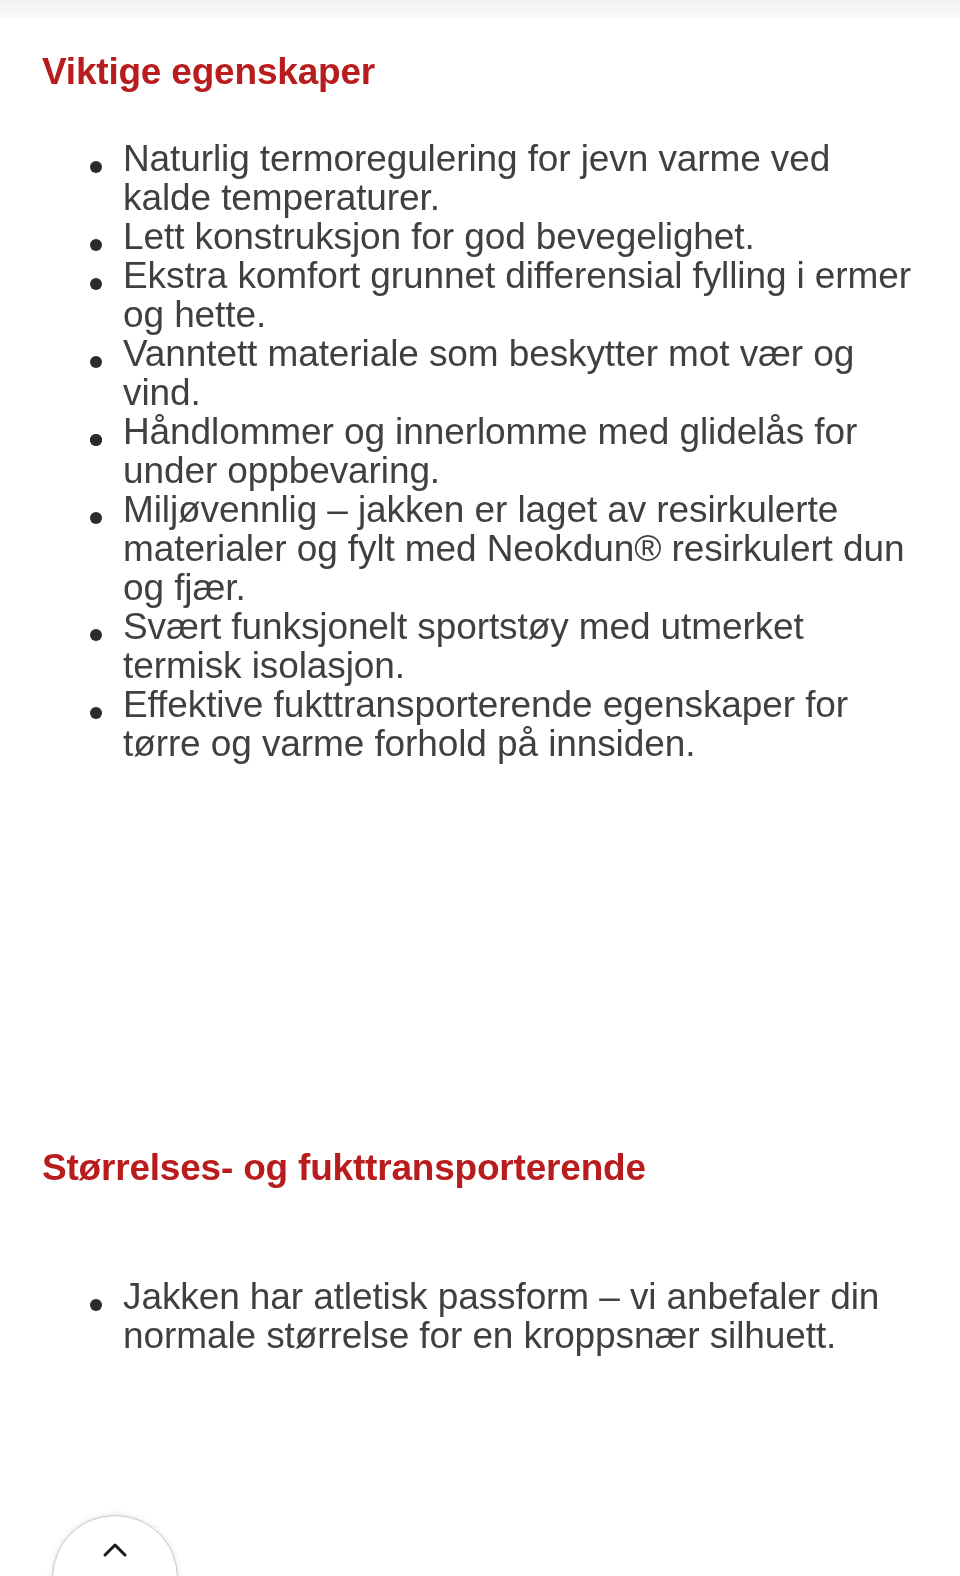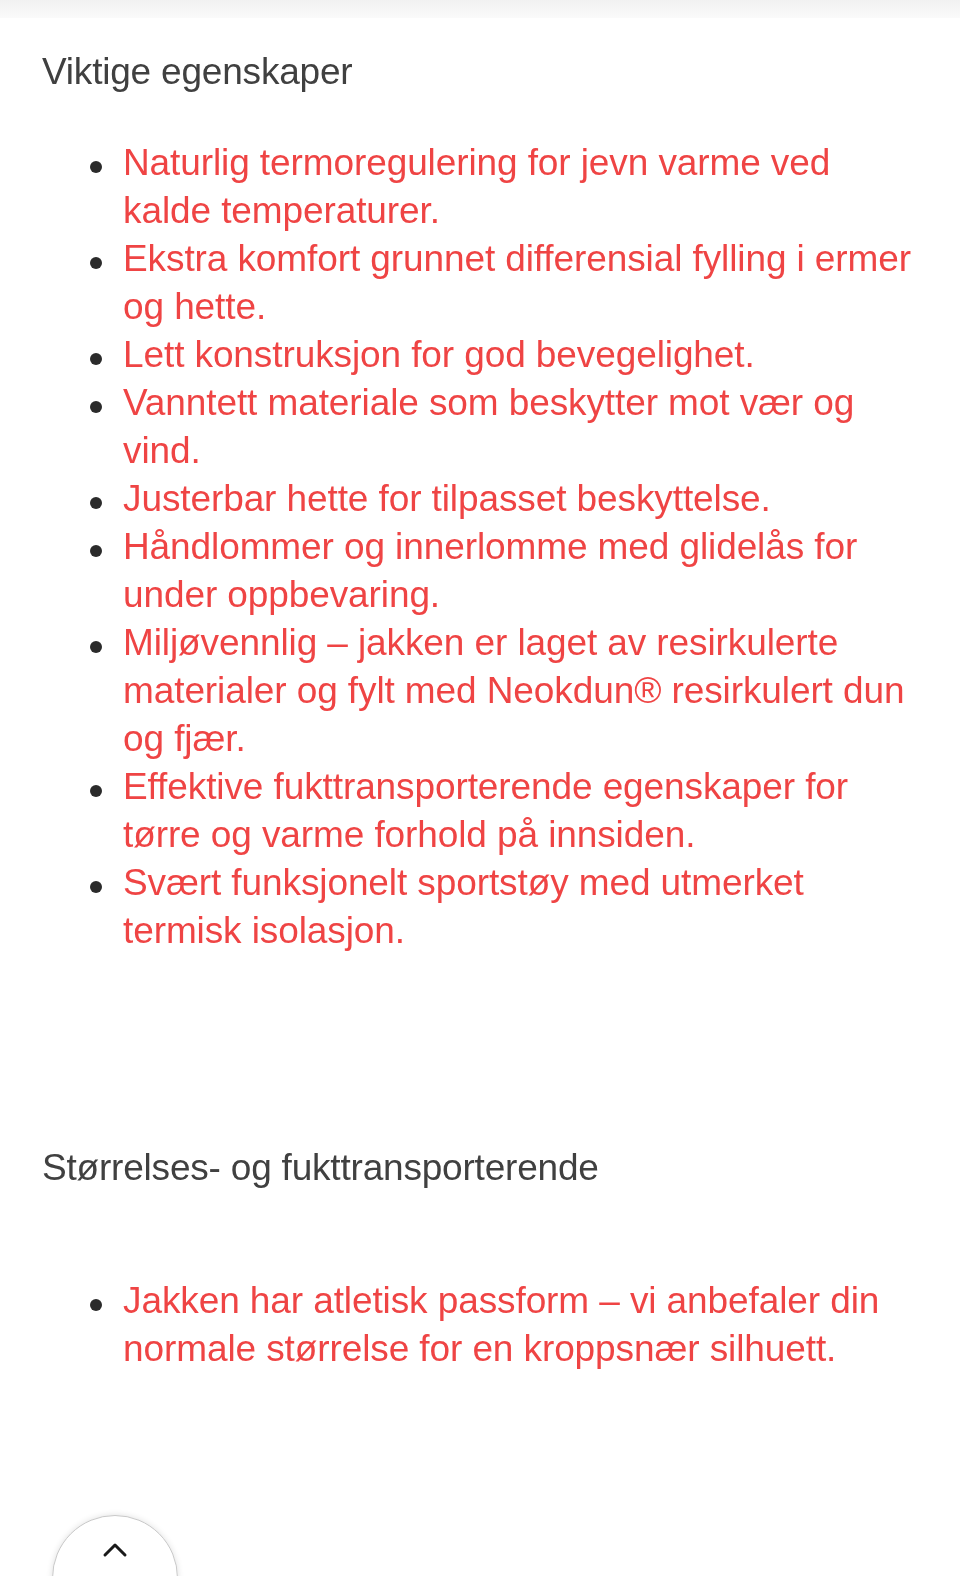--- a/index.html
+++ b/index.html
@@ -7,33 +7,33 @@
       width: 960px; height: 1576px; overflow: hidden; position: relative;
       background: #ffffff; color: #2b2b2b;
       font-family: "Liberation Sans", "DejaVu Sans", sans-serif;
     }
     .top-fade {
       position: absolute; left: 0; top: 0; width: 960px; height: 18px;
       background: linear-gradient(#f1f1f1, #fafafa);
     }
     .content { position: absolute; left: 42px; top: 0; width: 880px; }
     h2 {
-      margin: 0; font-weight: 400; font-size: 37px; line-height: 44px;
-      color: #404040; letter-spacing: -0.2px;
+      margin: 0; font-weight: 700; font-size: 37px; line-height: 44px;
+      color: #b91c1c; letter-spacing: -0.2px;
     }
     h2.h-features { position: absolute; top: 50px; left: 0; white-space: nowrap; }
     h2.h-size { position: absolute; top: 1146px; left: 0; white-space: nowrap; }
     ul {
       margin: 0; padding: 0; list-style: none; position: absolute; left: 0; width: 880px;
     }
     ul.features { top: 139px; }
     ul.sizing { top: 1277px; }
     li {
-      position: relative; padding-left: 81px; font-size: 37px; line-height: 48px;
-      color: #ef4444; letter-spacing: -0.1px;
+      position: relative; padding-left: 81px; font-size: 37px; line-height: 39px;
+      color: #404040; letter-spacing: -0.1px;
     }
     li .bullet {
       position: absolute; left: 48px; top: 22px; width: 12px; height: 12px;
       border-radius: 50%; background: #2b2b2b;
     }
     .scroll-top {
       position: absolute; left: 52px; top: 1515px; width: 124px; height: 124px;
       border-radius: 50%; background: #ffffff; border: 1.5px solid #c9c9c9;
       box-shadow: 0 0 6px rgba(0,0,0,0.12);
       display: flex; align-items: flex-start; justify-content: center;
@@ -42,28 +42,28 @@
   </style>
 </head>
 <body>
 
 <div class="top-fade"></div>
 
 <div class="content">
   <h2 class="h-features">Viktige egenskaper</h2>
   <ul class="features">
     <li><span class="bullet"></span><span>Naturlig termoregulering for jevn varme ved kalde temperaturer.</span></li>
+    <li><span class="bullet"></span><span>Lett konstruksjon for god bevegelighet.</span></li>
     <li><span class="bullet"></span><span>Ekstra komfort grunnet differensial fylling i ermer og hette.</span></li>
-    <li><span class="bullet"></span><span>Lett konstruksjon for god bevegelighet.</span></li>
     <li><span class="bullet"></span><span>Vanntett materiale som beskytter mot vær og vind.</span></li>
-    <li><span class="bullet"></span><span>Justerbar hette for tilpasset beskyttelse.</span></li>
+    <li><span class="bullet"></span></li>
     <li><span class="bullet"></span><span>Håndlommer og innerlomme med glidelås for under oppbevaring.</span></li>
     <li><span class="bullet"></span><span>Miljøvennlig – jakken er laget av resirkulerte materialer og fylt med Neokdun® resirkulert dun og fjær.</span></li>
+    <li><span class="bullet"></span><span>Svært funksjonelt sportstøy med utmerket termisk isolasjon.</span></li>
     <li><span class="bullet"></span><span>Effektive fukttransporterende egenskaper for tørre og varme forhold på innsiden.</span></li>
-    <li><span class="bullet"></span><span>Svært funksjonelt sportstøy med utmerket termisk isolasjon.</span></li>
   </ul>
 
   <h2 class="h-size">Størrelses- og fukttransporterende</h2>
   <ul class="sizing">
     <li><span class="bullet"></span><span>Jakken har atletisk passform – vi anbefaler din normale størrelse for en kroppsnær silhuett.</span></li>
   </ul>
 </div>
 
 <div class="scroll-top">
   <svg width="26" height="16" viewBox="0 0 26 16">

